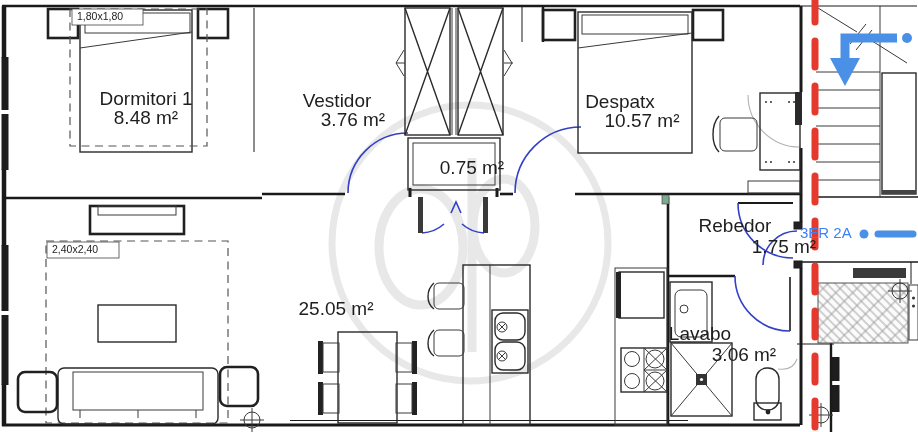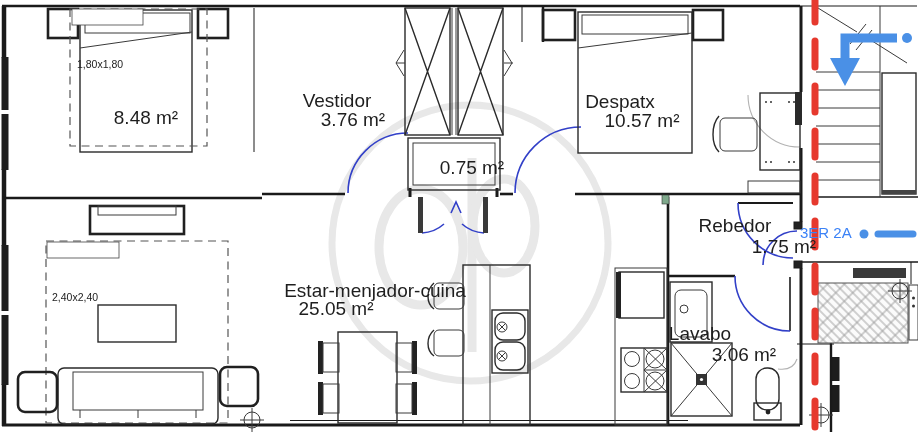--- a/index.html
+++ b/index.html
@@ -1,21 +1,21 @@
 <!DOCTYPE html>
 <html style="--wall: #1a1a1a; --door-blue: #3240c8; --note-blue: #4a90e6; --boundary-red: #e6392e; --watermark: #e4e4e4;"><head>
 <meta charset="utf-8">
 <style>
   html,body{margin:0;padding:0;background:#fff;}
   .plan{position:relative;width:918px;height:432px;background:#ffffff;overflow:hidden;
         font-family:"Liberation Sans",sans-serif;}
   .plan svg{position:absolute;left:0;top:0;}
   .lbl{position:absolute;font-size:19px;line-height:1.05;color:#1e1e1e;
        transform:translateX(-50%);white-space:nowrap;}
-  .sm{font-size:10.5px;transform:none;color:#222;margin-top:48px;}
+  .sm{font-size:10.5px;transform:none;color:#222;}
   .unit{font-size:15px;transform:none;color:#3b82f6;}
   .w{stroke:var(--wall,#1a1a1a);fill:none;}
   .f{stroke:#2a2a2a;fill:none;stroke-width:1.4;}
   .fb{stroke:#202020;fill:none;stroke-width:2.6;}
   .thin{stroke:#3a3a3a;fill:none;stroke-width:1;}
   .dash{stroke:#555;fill:none;stroke-width:1.2;stroke-dasharray:8 5.5;}
   .arc{stroke:var(--door-blue,#3240c8);fill:none;stroke-width:1.6;}
   .garc{stroke:#b2b2b2;fill:none;stroke-width:1.1;}
   .wm{stroke:var(--watermark,#e4e4e4);fill:none;}
   .redline{stroke:var(--boundary-red,#e6392e);}
@@ -248,34 +248,34 @@
     <path d="M878,234 H913" class="blueink" stroke-width="7" stroke-linecap="round"></path>
   </g>
 
   <g>
     <path d="M897,38 H845 V60" class="blueink" fill="none" stroke-width="9"></path>
     <polygon points="830,58 860,58 845,86" fill="var(--note-blue,#4a90e6)"></polygon>
     <circle cx="907" cy="38" r="5" fill="var(--note-blue,#4a90e6)"></circle>
   </g>
 </svg>
 
+  <div class="lbl" style="left:146px;top:89px">Dormitori 1</div>
   <div class="lbl" style="left:146px;top:108px">8.48 m²</div>
 
   <div class="lbl" style="left:337px;top:91px">Vestidor</div>
   <div class="lbl" style="left:353px;top:110px">3.76 m²</div>
 
   <div class="lbl" style="left:472px;top:158px">0.75 m²</div>
 
   <div class="lbl" style="left:620px;top:92px">Despatx</div>
   <div class="lbl" style="left:642px;top:111px">10.57 m²</div>
 
   <div class="lbl" style="left:735px;top:216px">Rebedor</div>
   <div class="lbl" style="left:784px;top:237px">1.75 m²</div>
 
-  <div class="lbl" style="left:375px;top:281px">Estar-menjador-cuina</div>
   <div class="lbl" style="left:336px;top:299px">25.05 m²</div>
 
   <div class="lbl" style="left:700px;top:324px">Lavabo</div>
   <div class="lbl" style="left:744px;top:345px">3.06 m²</div>
 
   <div class="lbl sm" style="left:77px;top:11px">1,80x1,80</div>
   <div class="lbl sm" style="left:52px;top:244px">2,40x2,40</div>
 
   <div class="lbl unit" style="left:800px;top:225px">3ER 2A</div>
 </div>

